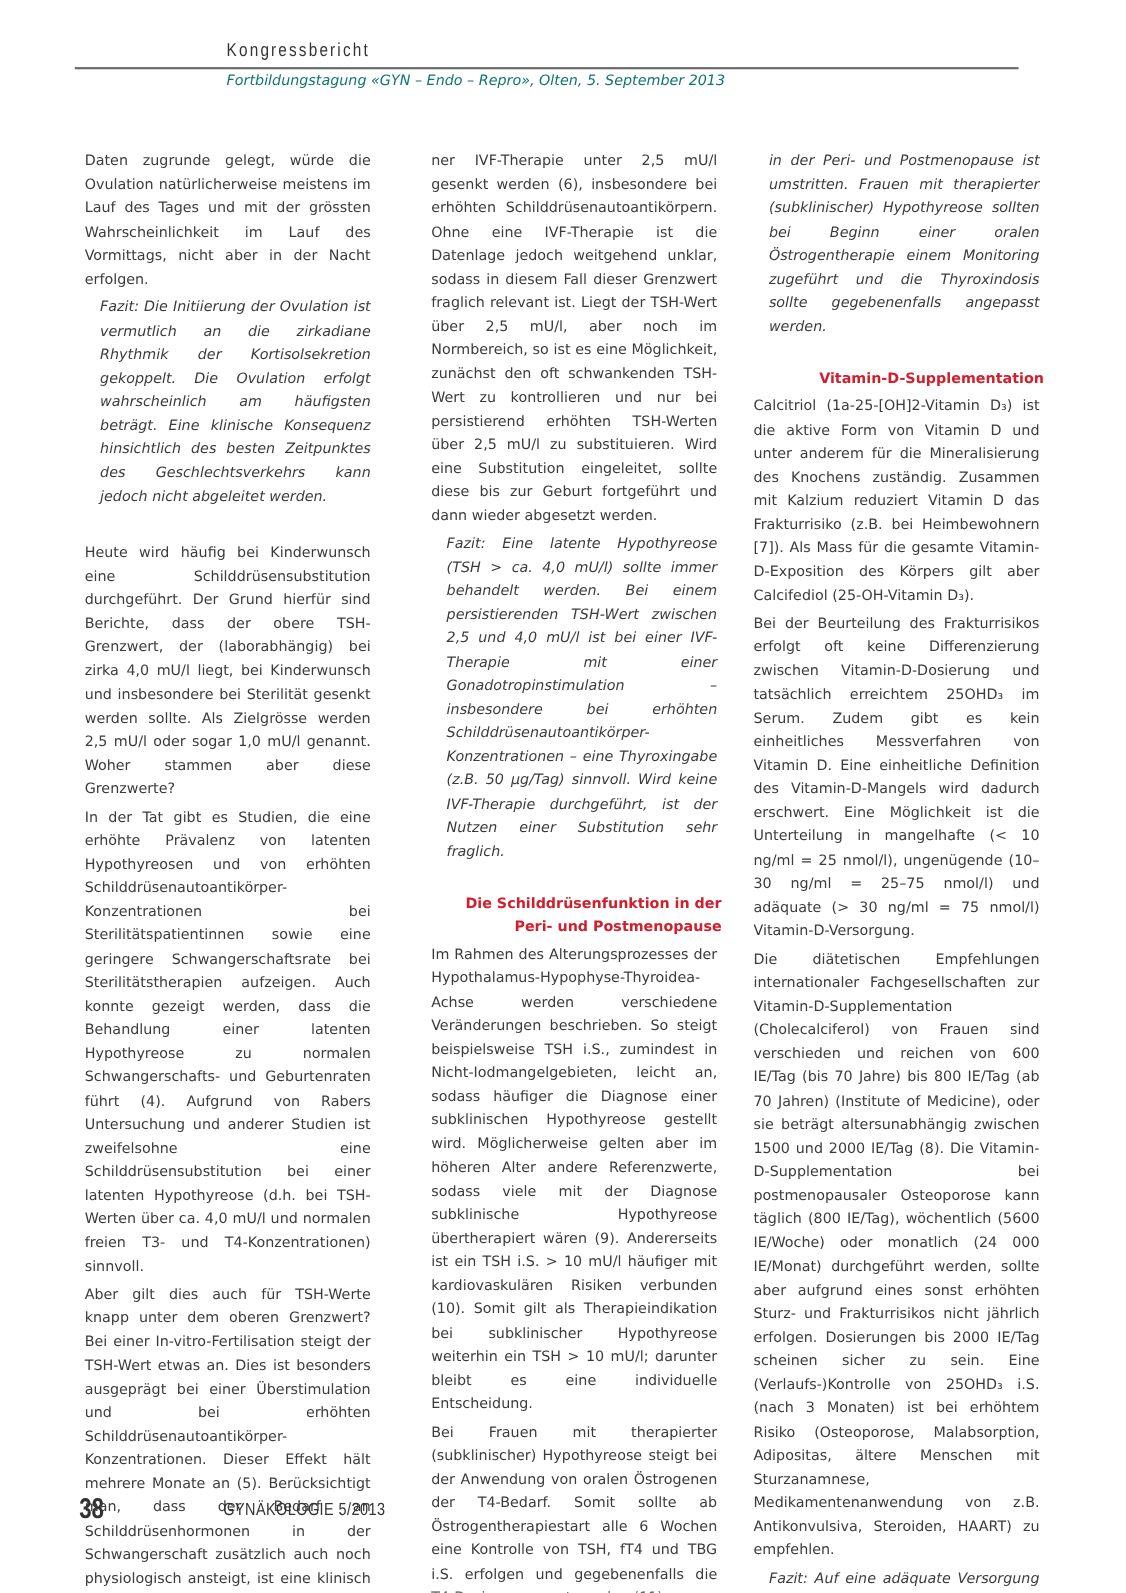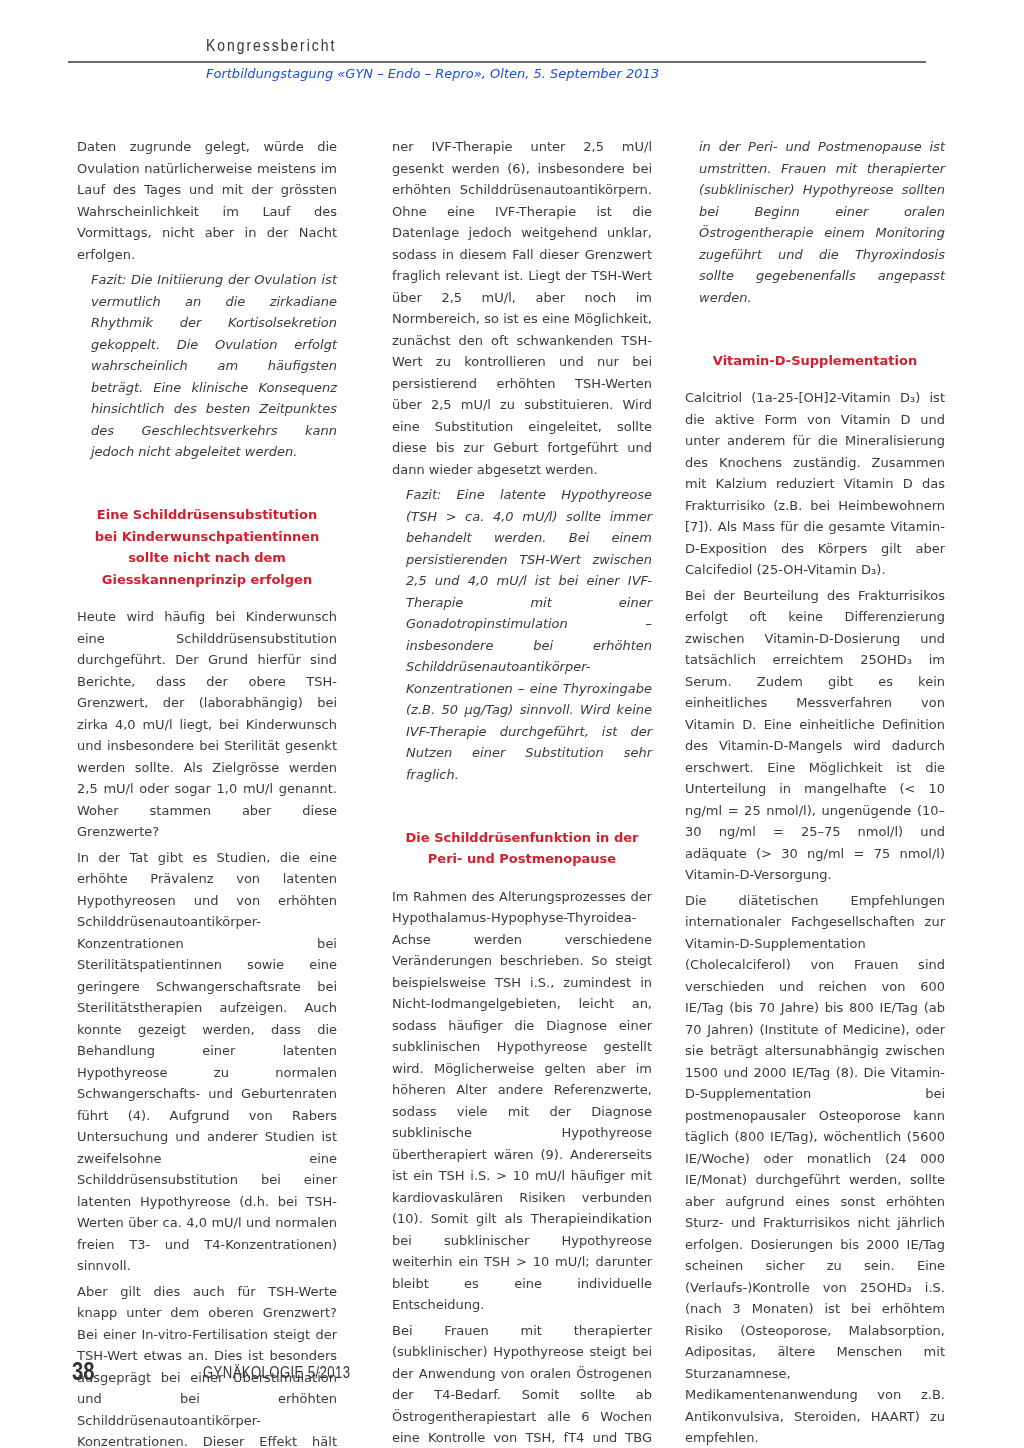--- a/index.html
+++ b/index.html
@@ -1,27 +1,27 @@
 <!DOCTYPE html>
 <html><head>
 <meta charset="utf-8">
 <style>
   html, body { margin:0; padding:0; background:#ffffff; }
   body { width:1024px; height:1448px; position:relative; overflow:hidden;
          font-family:"DejaVu Sans", sans-serif; color:#3a3a3a; }
   .header-title { position:absolute; left:206px; top:36px; font-family:"Liberation Sans Narrow","Liberation Sans", sans-serif;
                   font-size:17px; letter-spacing:2.4px; color:#333; font-weight:normal; transform:scaleX(0.82); transform-origin:left; }
   .header-rule { position:absolute; left:68px; top:61px; width:858px; height:1.5px; background:#6a6a6a; }
-  .header-sub { position:absolute; left:206px; top:66px; font-size:13px; font-style:italic; color:#1d4ed8;
+  .header-sub { position:absolute; left:206px; top:66px; font-size:13px; font-style:italic; color:#0f766e;
                 font-family:"DejaVu Sans", sans-serif; }
   .col { position:absolute; top:132px; width:268px; font-size:13px; line-height:21.5px; text-align:justify;
          hyphens:manual; color:#3b3b3b; }
   .col p { margin:4px; }
   .col .fazit { font-style:italic; padding-left:14px; }
-  .col h2 { margin:16px; font-size:13px; line-height:21.5px; color:#d0202e; font-weight:bold; text-align:center; }
+  .col h2 { margin:0; font-size:13px; line-height:21.5px; color:#d0202e; font-weight:bold; text-align:right; }
   .col .gap { height:21.5px; }
   #col1 { left:73px; }
   #col2 { left:388px; }
   #col3 { left:681px; }
   .end-mark { display:inline-block; width:10px; height:10px; background:#d0202e; float:right; margin-top:6px; }
   .footer-page { position:absolute; left:72px; top:1356px; font-family:"Liberation Sans", sans-serif; font-size:26px;
                  font-weight:bold; color:#333; transform:scaleX(0.78); transform-origin:left; }
   .footer-journal { position:absolute; left:203px; top:1364px; font-family:"Liberation Sans", sans-serif; font-size:16px;
                     color:#333; letter-spacing:0.5px; transform:scaleX(0.82); transform-origin:left; }
 </style>
@@ -31,21 +31,20 @@
 <div>
   <div class="header-title">Kongressbericht</div>
   <div class="header-rule"></div>
   <div class="header-sub">Fortbildungstagung «GYN – Endo – Repro», Olten, 5. September 2013</div>
 </div>
 
 <div class="col" id="col1">
   <p>Daten zugrunde gelegt, würde die Ovulation natürlicherweise meistens im Lauf des Tages und mit der grössten Wahrscheinlichkeit im Lauf des Vormittags, nicht aber in der Nacht erfolgen.</p>
   <p class="fazit">Fazit: Die Initiierung der Ovulation ist vermutlich an die zirkadiane Rhythmik der Kortisolsekretion gekoppelt. Die Ovulation erfolgt wahrscheinlich am häufigsten beträgt. Eine klinische Konsequenz hinsichtlich des besten Zeitpunktes des Geschlechtsverkehrs kann jedoch nicht abgeleitet werden.</p>
   <div class="gap"></div>
-  <h2>Eine Schilddrüsensubstitution bei Kinderwunschpatientinnen sollte nicht nach dem Giesskannenprinzip erfolgen</h2>
   <p>Heute wird häufig bei Kinderwunsch eine Schilddrüsensubstitution durchgeführt. Der Grund hierfür sind Berichte, dass der obere TSH-Grenzwert, der (laborabhängig) bei zirka 4,0 mU/l liegt, bei Kinderwunsch und insbesondere bei Sterilität gesenkt werden sollte. Als Zielgrösse werden 2,5 mU/l oder sogar 1,0 mU/l genannt. Woher stammen aber diese Grenzwerte?</p>
   <p>In der Tat gibt es Studien, die eine erhöhte Prävalenz von latenten Hypothyreosen und von erhöhten Schilddrüsenautoantikörper-Konzentrationen bei Sterilitätspatientinnen sowie eine geringere Schwangerschaftsrate bei Sterilitätstherapien aufzeigen. Auch konnte gezeigt werden, dass die Behandlung einer latenten Hypothyreose zu normalen Schwangerschafts- und Geburtenraten führt (4). Aufgrund von Rabers Untersuchung und anderer Studien ist zweifelsohne eine Schilddrüsensubstitution bei einer latenten Hypothyreose (d.h. bei TSH-Werten über ca. 4,0 mU/l und normalen freien T3- und T4-Konzentrationen) sinnvoll.</p>
   <p>Aber gilt dies auch für TSH-Werte knapp unter dem oberen Grenzwert? Bei einer In-vitro-Fertilisation steigt der TSH-Wert etwas an. Dies ist besonders ausgeprägt bei einer Überstimulation und bei erhöhten Schilddrüsenautoantikörper-Konzentrationen. Dieser Effekt hält mehrere Monate an (5). Berücksichtigt man, dass der Bedarf an Schilddrüsenhormonen in der Schwangerschaft zusätzlich auch noch physiologisch ansteigt, ist eine klinisch relevante Schilddrüsendysfunktion nach einer In-vitro-Fertilisation denkbar. Aufgrund dessen sollte der TSH-Wert vor ei-</p>
 </div>
 
 <div class="col" id="col2">
   <p>ner IVF-Therapie unter 2,5 mU/l gesenkt werden (6), insbesondere bei erhöhten Schilddrüsenautoantikörpern. Ohne eine IVF-Therapie ist die Datenlage jedoch weitgehend unklar, sodass in diesem Fall dieser Grenzwert fraglich relevant ist. Liegt der TSH-Wert über 2,5 mU/l, aber noch im Normbereich, so ist es eine Möglichkeit, zunächst den oft schwankenden TSH-Wert zu kontrollieren und nur bei persistierend erhöhten TSH-Werten über 2,5 mU/l zu substituieren. Wird eine Substitution eingeleitet, sollte diese bis zur Geburt fortgeführt und dann wieder abgesetzt werden.</p>
   <p class="fazit">Fazit: Eine latente Hypothyreose (TSH &gt; ca. 4,0 mU/l) sollte immer behandelt werden. Bei einem persistierenden TSH-Wert zwischen 2,5 und 4,0 mU/l ist bei einer IVF-Therapie mit einer Gonadotropinstimulation – insbesondere bei erhöhten Schilddrüsenautoantikörper-Konzentrationen – eine Thyroxingabe (z.B. 50 µg/Tag) sinnvoll. Wird keine IVF-Therapie durchgeführt, ist der Nutzen einer Substitution sehr fraglich.</p>
   <div class="gap"></div>
   <h2>Die Schilddrüsenfunktion in der Peri- und Postmenopause</h2>

